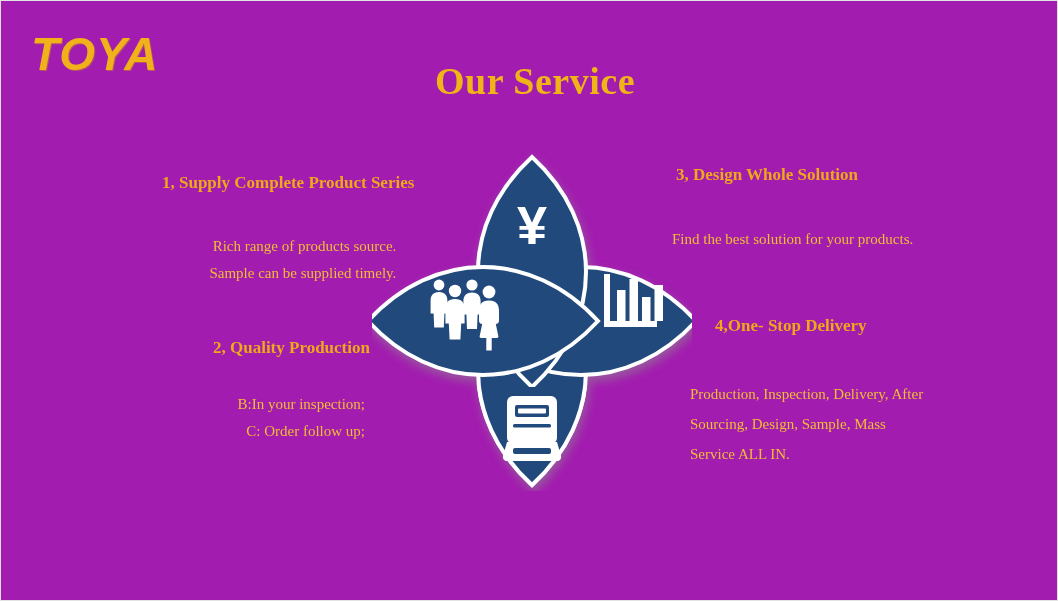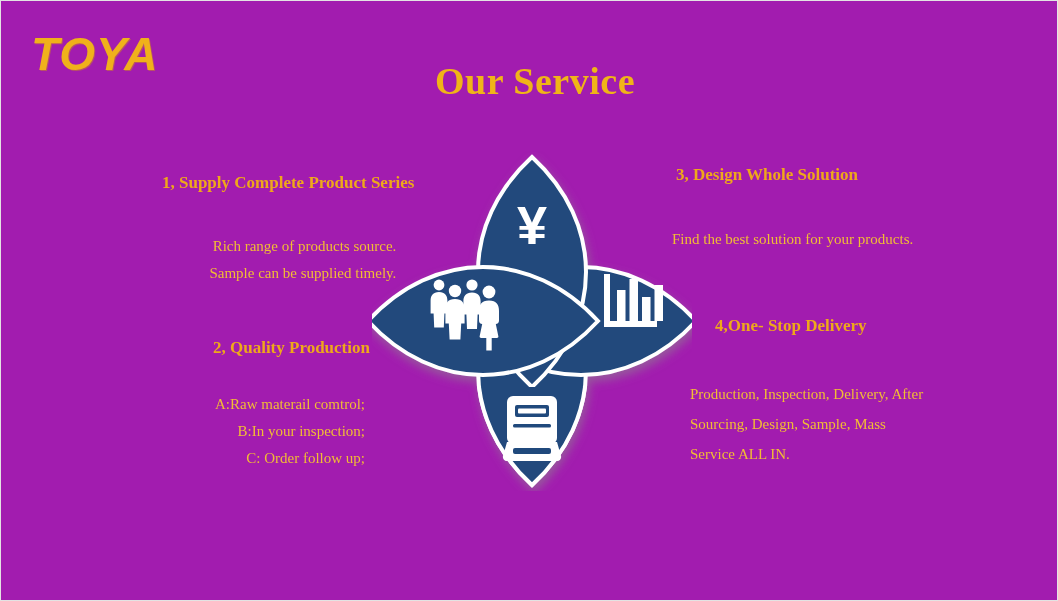--- a/index.html
+++ b/index.html
@@ -104,21 +104,20 @@
     <p class="block-heading">1, Supply Complete Product Series</p>
     <div class="block-body">
       <div>Rich range of products source.</div>
       <div>Sample can be supplied timely.</div>
     </div>
   </div>
 
   <div class="block" id="block-2">
     <p class="block-heading">2, Quality Production</p>
     <div class="block-body">
-      <div>A:Raw materail comtrol;</div>
       <div>B:In your inspection;</div>
       <div>C: Order follow up;</div>
     </div>
   </div>
 
   <div class="block" id="block-3">
     <p class="block-heading">3, Design Whole Solution</p>
     <div class="block-body">
       <div>Find the best solution for your products.</div>
     </div>

